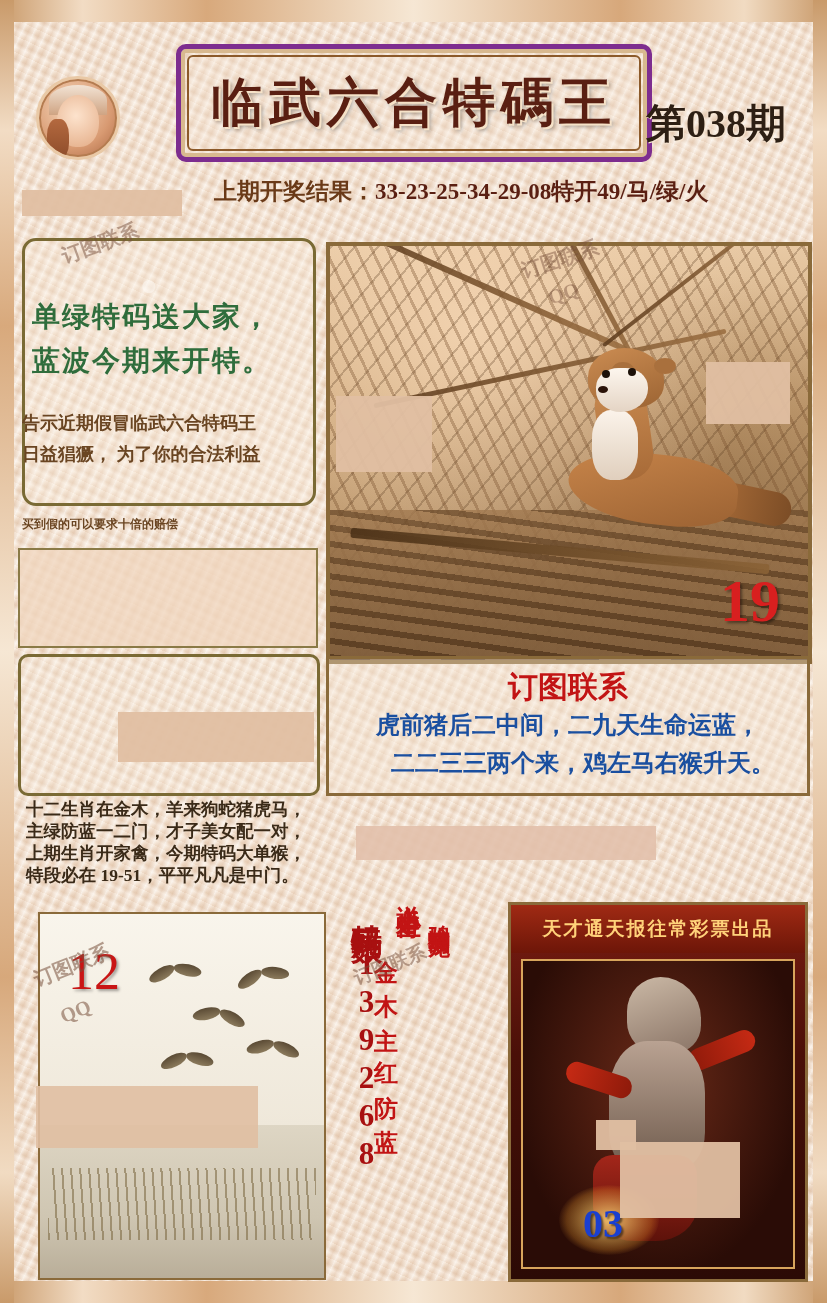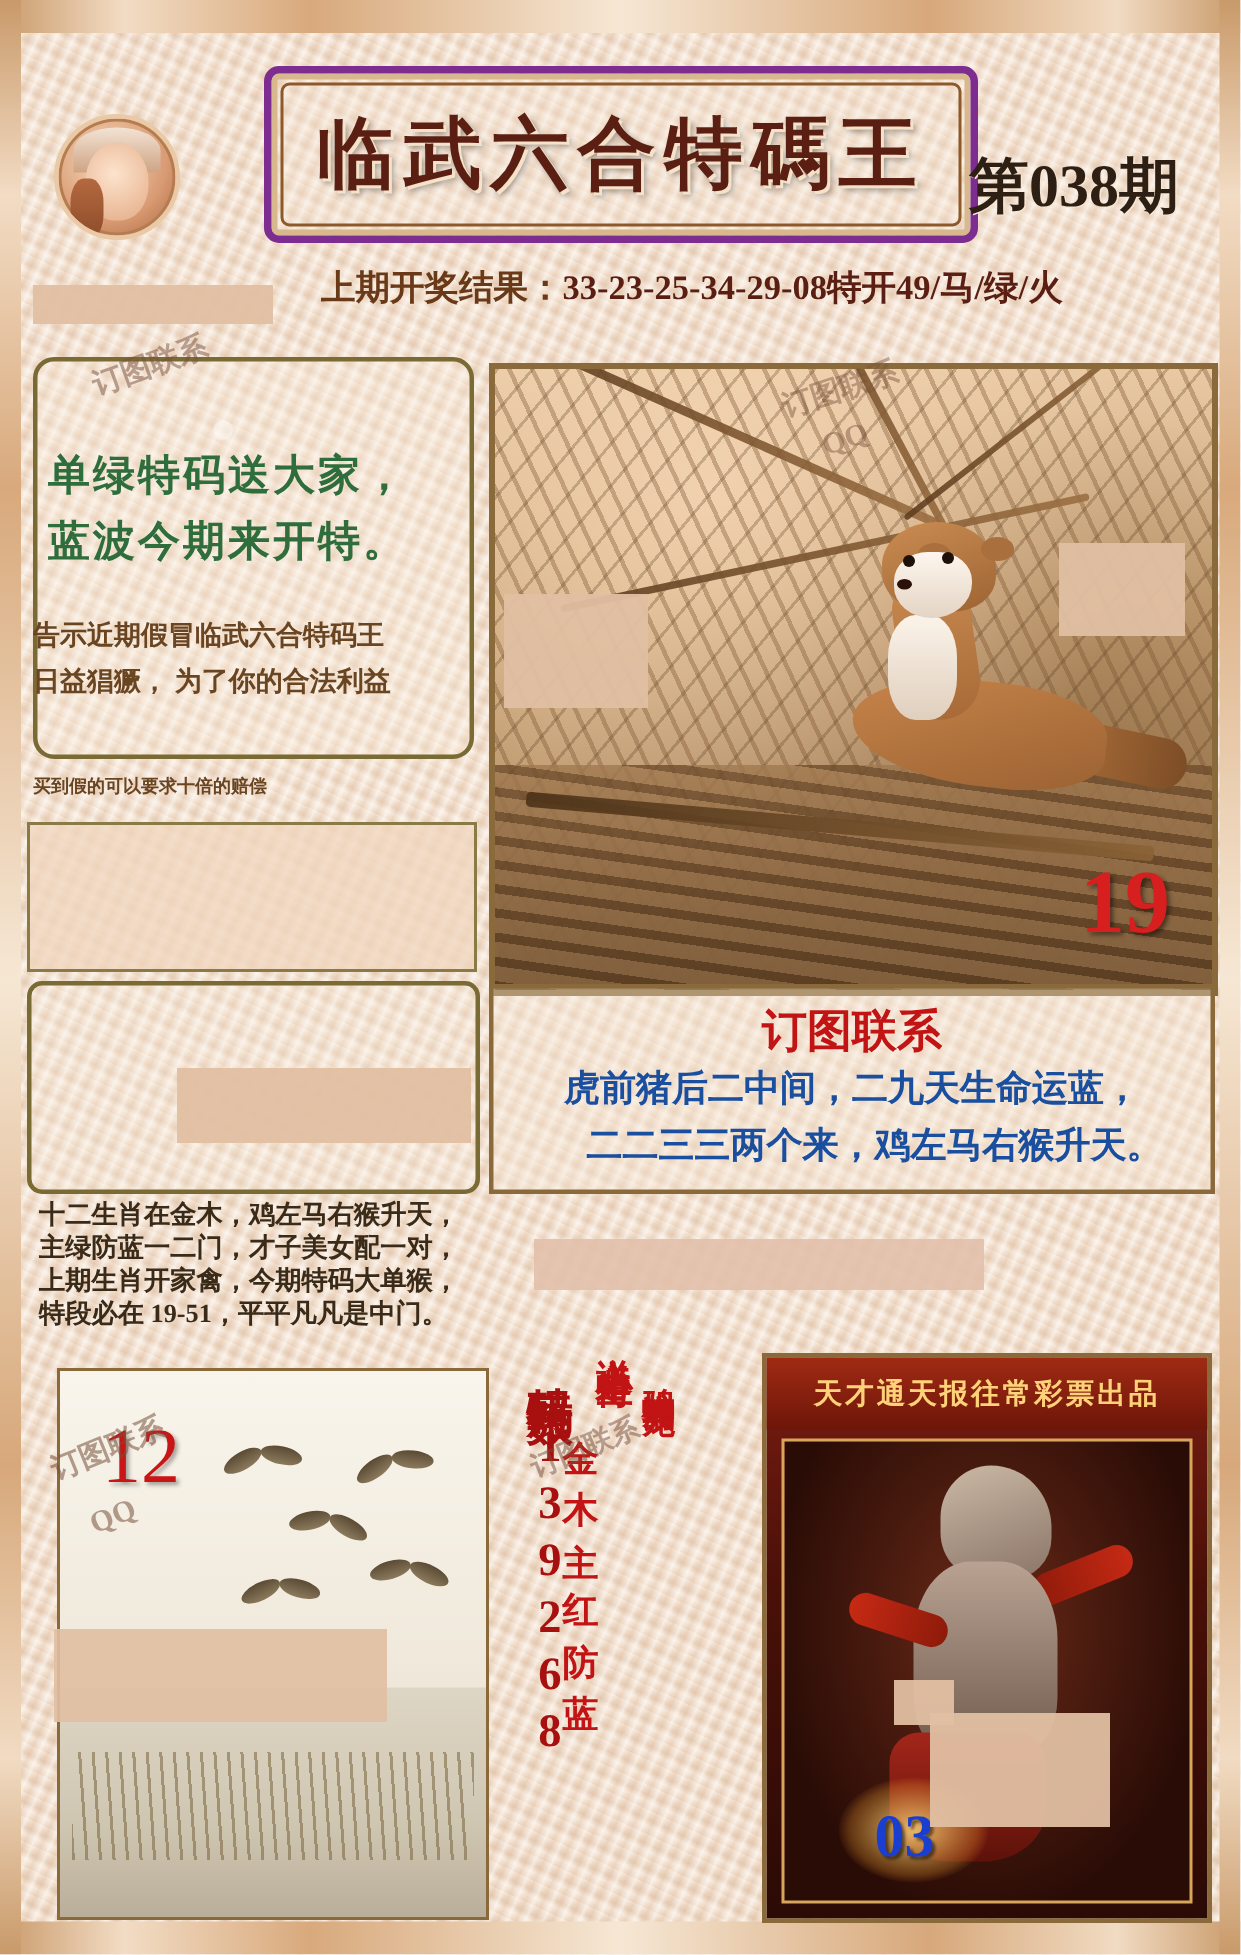--- a/index.html
+++ b/index.html
@@ -217,21 +217,21 @@
     <div>告示近期假冒临武六合特码王</div>
     <div>日益猖獗， 为了你的合法利益</div>
   </div>
   <div class="claim">买到假的可以要求十倍的赔偿</div>
 
   <div class="blank-box-1"></div>
   <div class="blank-box-2"></div>
   <div class="grey-band mosaic"></div>
 
   <div class="lines">
-    <div>十二生肖在金木，鸡左马右猴升天，</div>
+    <div>十二生肖在金木，羊来狗蛇猪虎马，</div>
     <div>主绿防蓝一二门，才子美女配一对，</div>
     <div>上期生肖开家禽，今期特码大单猴，</div>
     <div>特段必在 19-51，平平凡凡是中门。</div>
   </div>
 
   <div class="main-pic">
     <div class="mp-layer1"></div>
     <div class="mp-ground"></div>
     <div class="branch" style="left:10px;top:40px;width:300px;height:6px;transform:rotate(24deg);"></div>
     <div class="branch" style="left:40px;top:120px;width:360px;height:5px;transform:rotate(-12deg);"></div>

